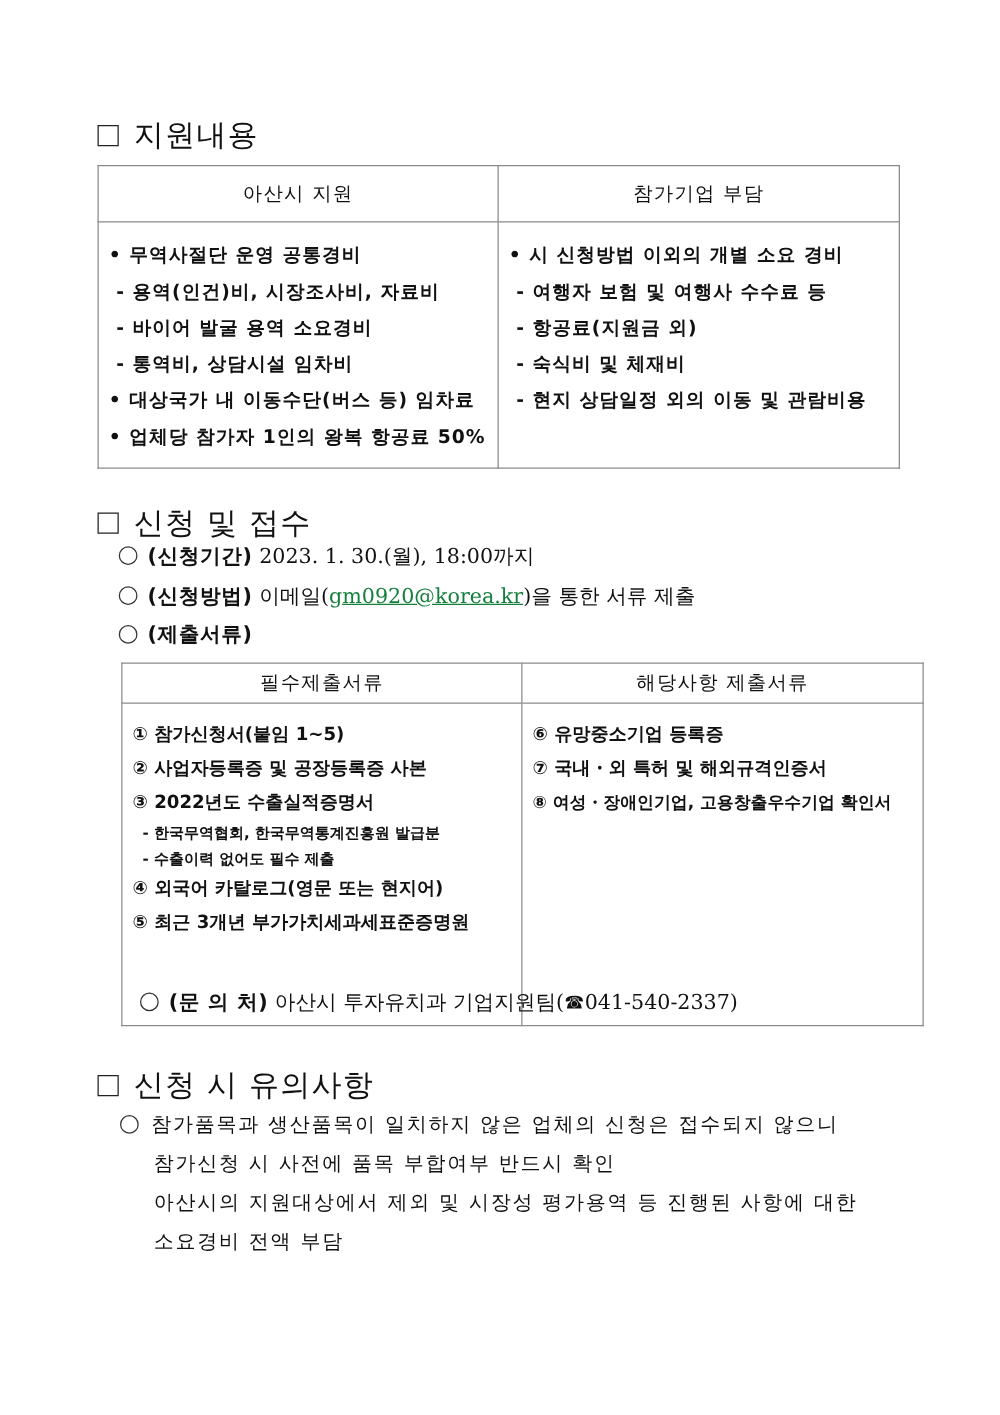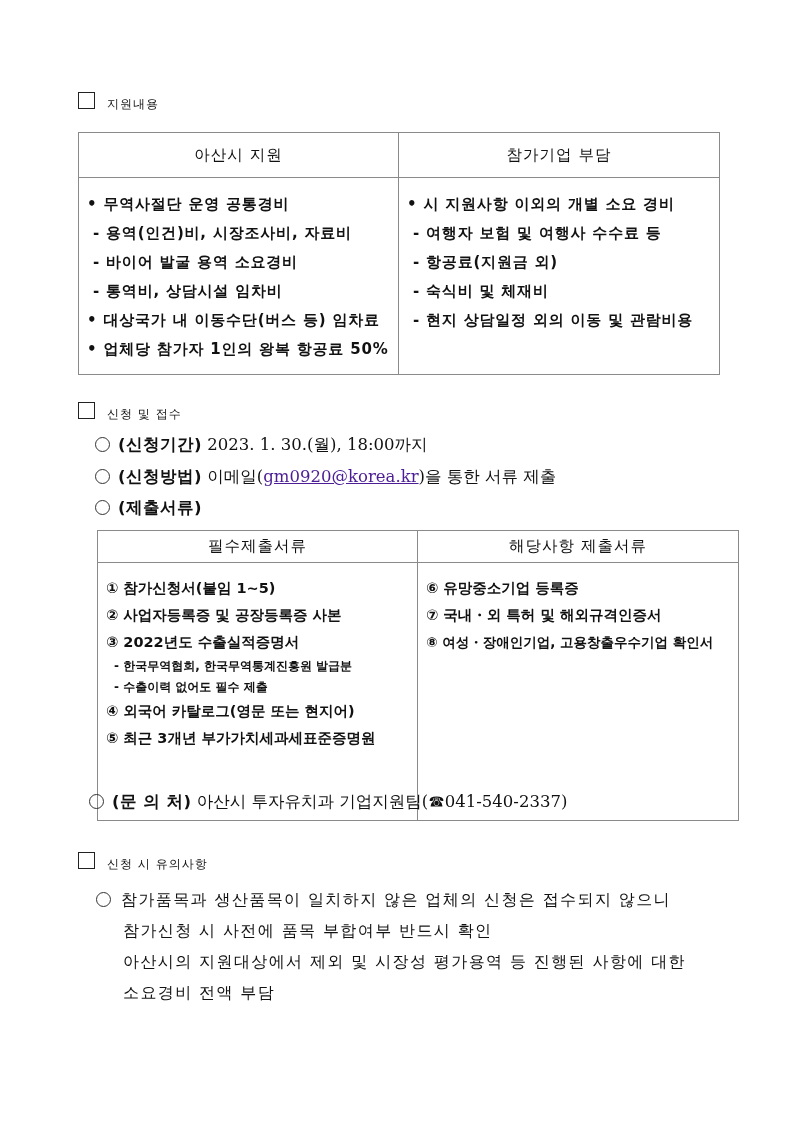--- a/index.html
+++ b/index.html
@@ -12,21 +12,21 @@
       height: 1132px;
       position: relative;
       overflow: hidden;
       font-family: "DejaVu Serif", "Liberation Serif", serif;
       color: #111111;
     }
     .abs { position: absolute; }
 
     .section-title {
       font-family: "DejaVu Sans", "Liberation Sans", sans-serif;
-      font-size: 12px;
+      font-size: 24px;
       font-weight: normal;
       white-space: nowrap;
       letter-spacing: 1px;
     }
     .section-title .box {
       display: inline-block;
       width: 15px;
       height: 15px;
       border: 1.6px solid #222;
       margin-right: 12px;
@@ -47,21 +47,21 @@
       margin-right: 8px;
       vertical-align: -2px;
       box-sizing: border-box;
     }
     .circle-line .label-bold {
       font-weight: bold;
       font-family: "DejaVu Sans", "Liberation Sans", sans-serif;
       letter-spacing: 0.5px;
     }
     .email-link {
-      color: #4c1d95;
+      color: #15803d;
       text-decoration: underline;
     }
 
     table.doc-table {
       position: absolute;
       border-collapse: collapse;
       table-layout: fixed;
     }
     table.doc-table th, table.doc-table td {
       border: 1.5px solid #8a8a8a;
@@ -149,21 +149,21 @@
         <li class="bullet">• 무역사절단 운영 공통경비</li>
         <li class="dash">- 용역(인건)비, 시장조사비, 자료비</li>
         <li class="dash">- 바이어 발굴 용역 소요경비</li>
         <li class="dash">- 통역비, 상담시설 임차비</li>
         <li class="bullet">• 대상국가 내 이동수단(버스 등) 임차료</li>
         <li class="bullet">• 업체당 참가자 1인의 왕복 항공료 50%</li>
       </ul>
     </td>
     <td>
       <ul class="cell-list" style="padding-top:12px;">
-        <li class="bullet">• 시 지원사항 이외의 개별 소요 경비</li>
+        <li class="bullet">• 시 신청방법 이외의 개별 소요 경비</li>
         <li class="dash">- 여행자 보험 및 여행사 수수료 등</li>
         <li class="dash">- 항공료(지원금 외)</li>
         <li class="dash">- 숙식비 및 체재비</li>
         <li class="dash">- 현지 상담일정 외의 이동 및 관람비용</li>
       </ul>
     </td>
   </tr>
 </tbody>
   </table>
 
@@ -209,21 +209,21 @@
       <ul class="cell-list" style="padding-top:12px;">
         <li>⑥ 유망중소기업 등록증</li>
         <li>⑦ 국내・외 특허 및 해외규격인증서</li>
         <li style="font-size:13.5px;">⑧ 여성・장애인기업, 고용창출우수기업 확인서</li>
       </ul>
     </td>
   </tr>
 </tbody>
   </table>
 
-<div class="abs circle-line" style="left:89px; top:791px;">
+<div class="abs circle-line" style="left:112px; top:791px;">
   <span class="circ"></span><span class="label-bold">(문 의 처)</span><span> 아산시 투자유치과 기업지원팀(</span><span>☎</span><span>041-540-2337</span><span>)</span>
 </div>
 
 <div class="abs section-title" style="left:78px; top:852px;">
   <span class="box"></span><span>신청 시 유의사항</span>
 </div>
 
 <div class="abs note-text" style="left:96px; top:884px;">
   <div><span class="circ"></span><span>참가품목과 생산품목이 일치하지 않은 업체의 신청은 접수되지 않으니</span></div>
   <div class="note-cont">참가신청 시 사전에 품목 부합여부 반드시 확인</div>

